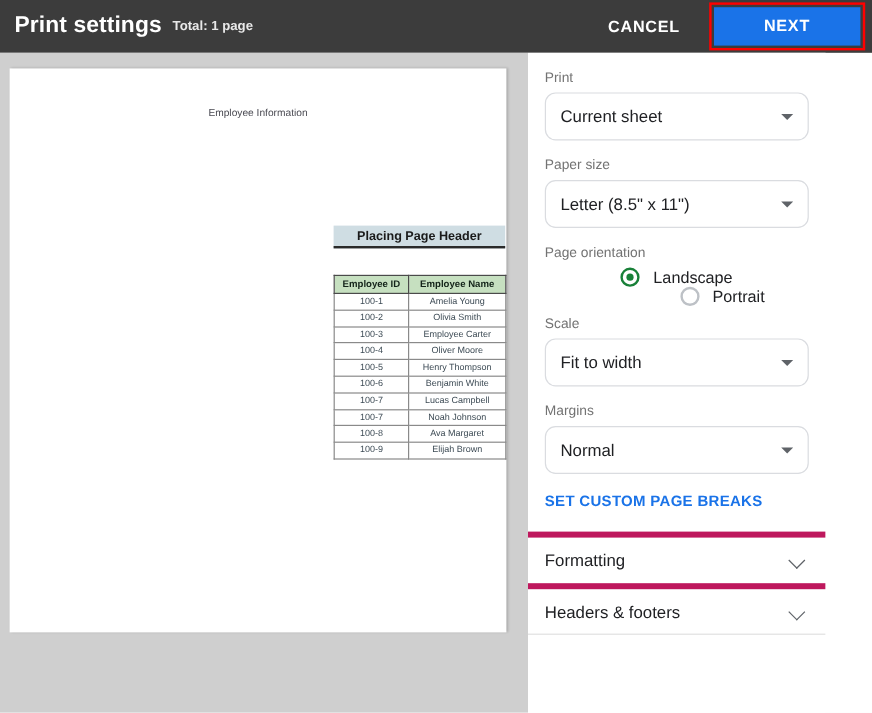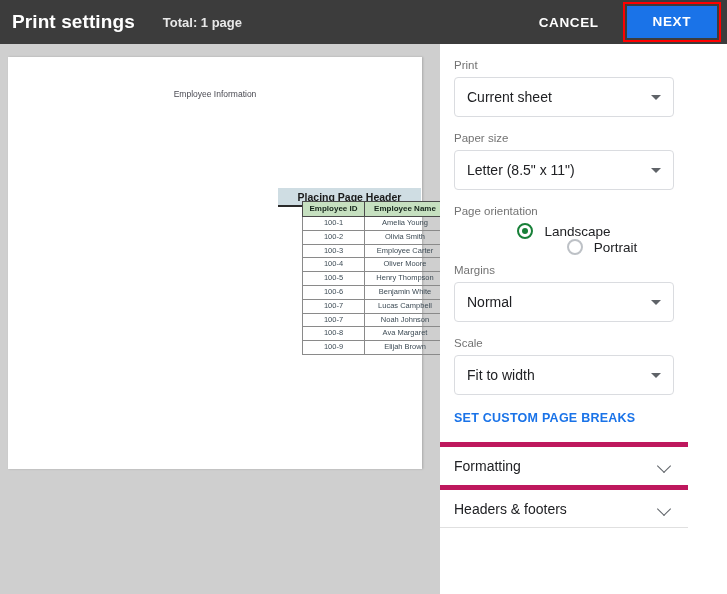--- a/index.html
+++ b/index.html
@@ -26,23 +26,23 @@
   .topbar-title {
     color: #ffffff;
     font-size: 19px;
     font-weight: bold;
     margin-left: 12px;
     letter-spacing: .1px;
     white-space: nowrap;
   }
   .topbar-total {
     color: #e8e8e8;
-    font-size: 13px;
-    font-weight: bold;
-    margin-left: 28px;
+    font-size: 11px;
+    font-weight: bold;
+    margin-left: 9px;
     white-space: nowrap;
   }
   .topbar-actions {
     margin-left: auto;
     display: flex; align-items: center;
     height: 44px;
   }
   .cancel-btn {
     color: #ffffff;
     font-size: 13.5px;
@@ -62,38 +62,38 @@
     display: inline-block;
     line-height: 0;
   }
   .next-btn {
     background: #1a73e8;
     color: #ffffff;
     font-size: 13.5px;
     font-weight: bold;
     letter-spacing: .6px;
     border: none;
-    padding: 9px 26px;
+    padding: 9px 42px;
     cursor: pointer;
     font-family: "Liberation Sans", sans-serif;
     line-height: 1.1;
   }
 
   
   .preview-area {
     position: absolute;
     top: 44px; left: 0;
     width: 440px; height: 550px;
     background: #cfcfcf;
     overflow: hidden;
   }
   .page-sheet {
     position: absolute;
     top: 13px; left: 8px;
-    width: 414px; height: 412px;
+    width: 414px; height: 470px;
     background: #ffffff;
     box-shadow: 1px 0 2px rgba(0,0,0,.18);
   }
   .doc-title {
     position: absolute;
     top: 32px; left: 0; width: 414px;
     text-align: center;
     font-size: 8.5px;
     color: #4a4a52;
     font-family: "Liberation Sans", sans-serif;
@@ -104,25 +104,24 @@
     width: 143px; height: 19px;
     background: #cfdde3;
     border-bottom: 2px solid #2a2a2a;
     display: flex; align-items: center; justify-content: center;
     font-size: 10.5px;
     font-weight: bold;
     color: #1a1a1a;
   }
   .emp-table {
     position: absolute;
-    top: 144px; left: 270px;
+    top: 172px; left: 270px;
     width: 143px;
     border-collapse: collapse;
     table-layout: fixed;
-    margin-left: 24px;
   }
   .emp-table th, .emp-table td {
     border: 1px solid #8a8a8a;
     font-size: 7.5px;
     text-align: center;
     padding: 0;
     height: 12.8px;
     line-height: 12.8px;
     color: #3d4b55;
     font-family: "Liberation Sans", sans-serif;
@@ -170,21 +169,21 @@
   .field-label {
     font-size: 11.5px;
     color: #737373;
     margin-top: 15px;
     margin-bottom: 6px;
   }
   .select-box {
     position: relative;
     height: 40px;
     border: 1px solid #dadce0;
-    border-radius: 4px;
+    border-radius: 9px;
     display: flex; align-items: center;
     padding: 0 30px 0 12px;
     font-size: 14px;
     color: #202124;
     cursor: pointer;
     background: #fff;
     white-space: nowrap;
     overflow: hidden;
   }
   .caret {
@@ -371,35 +370,35 @@
           <span>Landscape</span>
         </div>
         <div class="radio-opt second">
           <span class="radio-mark"></span>
           <span>Portrait</span>
         </div>
       </div>
     </div>
 
     <div class="field">
+      <div class="field-label">Scale</div>
+      <div class="select-box">
+        <span>Fit to width</span>
+        <span class="caret"></span>
+      </div>
+    </div>
+
+    <div class="field">
       <div class="field-label">Margins</div>
       <div class="select-box">
         <span>Normal</span>
         <span class="caret"></span>
       </div>
     </div>
 
-    <div class="field">
-      <div class="field-label">Scale</div>
-      <div class="select-box">
-        <span>Fit to width</span>
-        <span class="caret"></span>
-      </div>
-    </div>
-
     <span class="link-btn">SET CUSTOM PAGE BREAKS</span>
 
     <div class="accordions">
       <div class="accordion">
         <span class="accordion-label">Formatting</span>
         <span class="chev"></span>
       </div>
       <div class="accordion">
         <span class="accordion-label">Headers &amp; footers</span>
         <span class="chev"></span>

